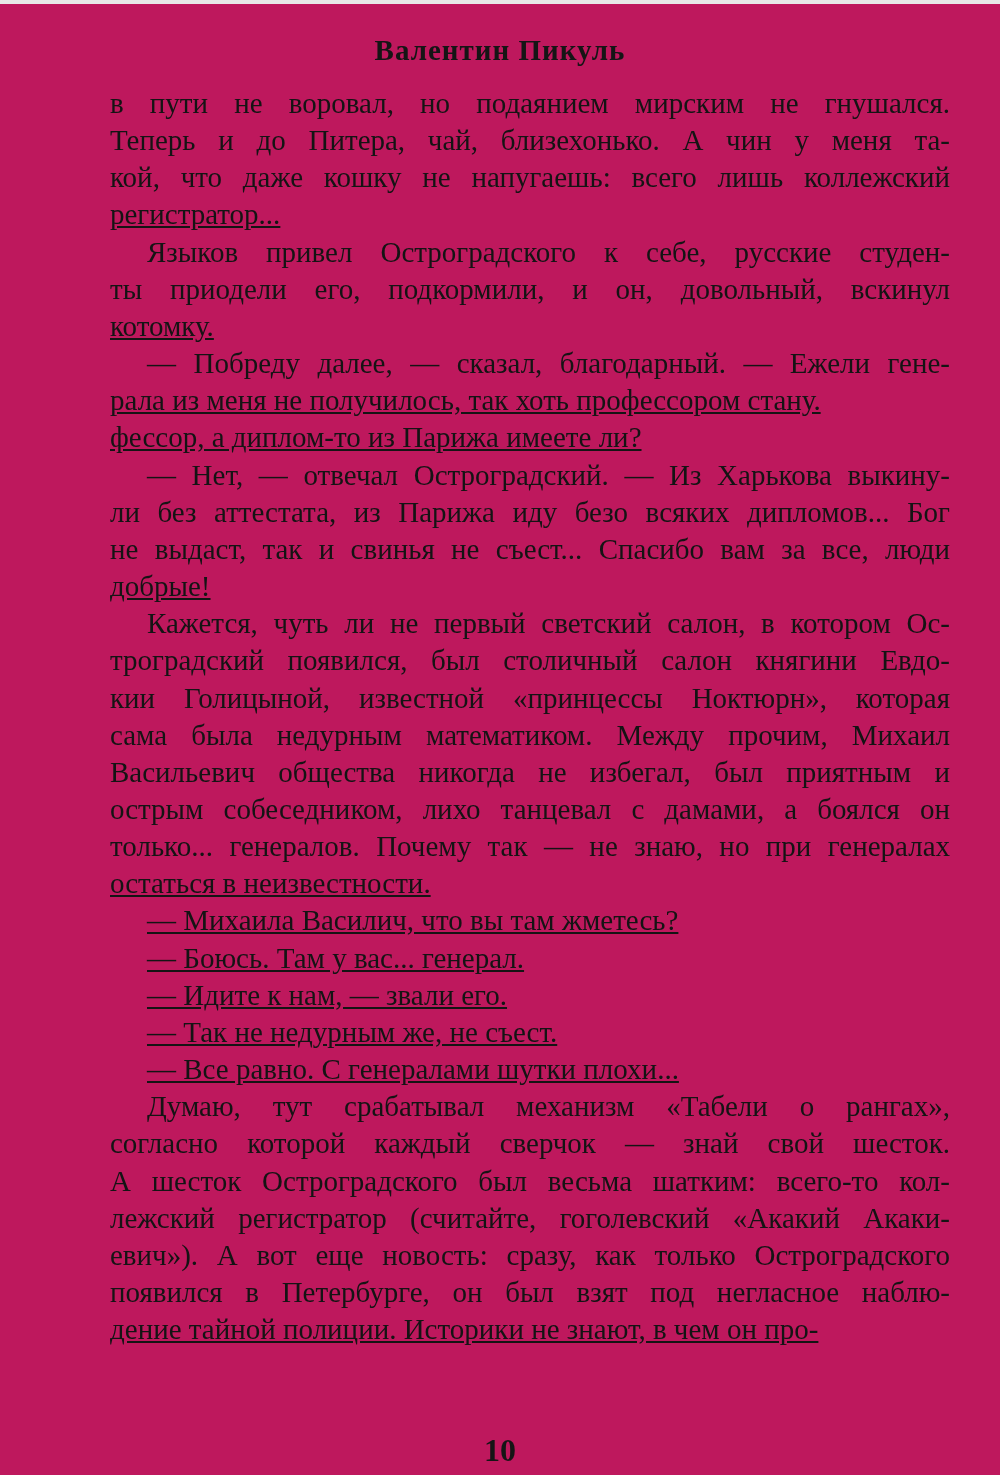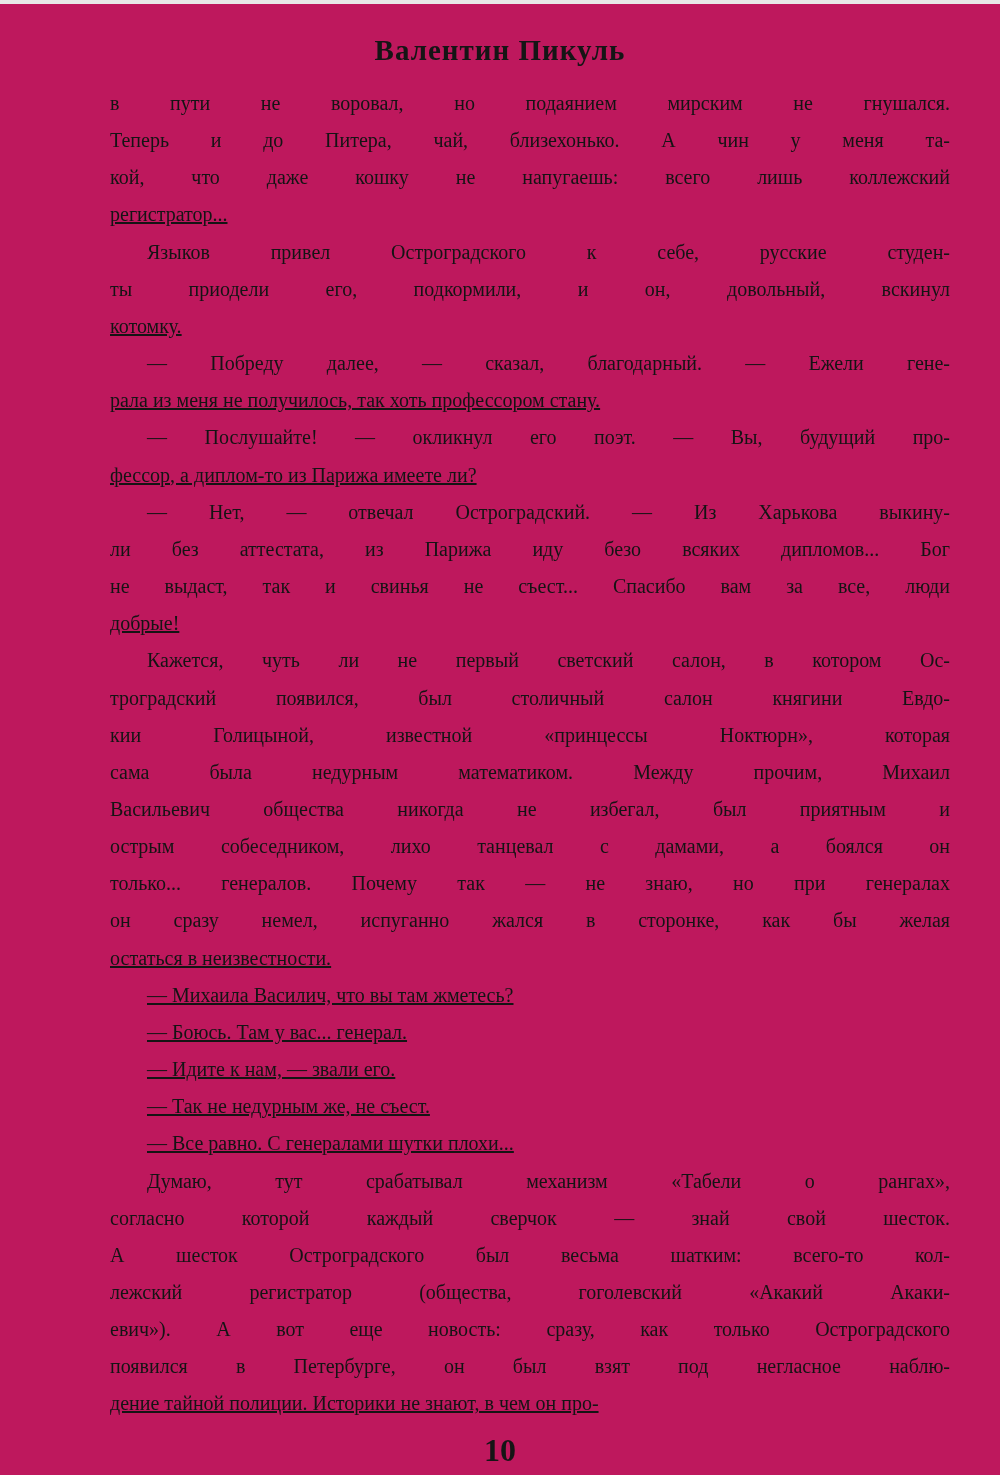--- a/index.html
+++ b/index.html
@@ -32,21 +32,21 @@
     position: absolute;
     left: 110px;
     top: 81px;
     width: 840px;
   }
   .para {
     margin: 0;
     padding: 0;
   }
   .line {
-    font-size: 20px;
+    font-size: 29px;
     line-height: 37.15px;
     text-align: justify;
     text-align-last: justify;
     color: #141414;
   }
   .line.last {
     text-align: left;
     text-align-last: left;
     text-decoration: underline;
   }
@@ -85,40 +85,38 @@
       <div class="line">ты приодели его, подкормили, и он, довольный, вскинул</div>
       <div class="line last">котомку.</div>
     </div>
 
     <div class="para">
       <div class="line indent">— Побреду далее, — сказал, благодарный. — Ежели гене-</div>
       <div class="line last">рала из меня не получилось, так хоть профессором стану.</div>
     </div>
 
     <div class="para">
-      <div class="line indent">— Послушайте! — окликнул его поэт. — Вы, будущий про-</div>
       <div class="line last">фессор, а диплом-то из Парижа имеете ли?</div>
     </div>
 
     <div class="para">
       <div class="line indent">— Нет, — отвечал Остроградский. — Из Харькова выкину-</div>
       <div class="line">ли без аттестата, из Парижа иду безо всяких дипломов... Бог</div>
       <div class="line">не выдаст, так и свинья не съест... Спасибо вам за все, люди</div>
       <div class="line last">добрые!</div>
     </div>
 
     <div class="para">
       <div class="line indent">Кажется, чуть ли не первый светский салон, в котором Ос-</div>
       <div class="line">троградский появился, был столичный салон княгини Евдо-</div>
       <div class="line">кии Голицыной, известной «принцессы Ноктюрн», которая</div>
       <div class="line">сама была недурным математиком. Между прочим, Михаил</div>
       <div class="line">Васильевич общества никогда не избегал, был приятным и</div>
       <div class="line">острым собеседником, лихо танцевал с дамами, а боялся он</div>
       <div class="line">только... генералов. Почему так — не знаю, но при генералах</div>
-      <div class="line">он сразу немел, испуганно жался в сторонке, как бы желая</div>
       <div class="line last">остаться в неизвестности.</div>
     </div>
 
     <div class="para">
       <div class="line last indent">— Михаила Василич, что вы там жметесь?</div>
     </div>
 
     <div class="para">
       <div class="line last indent">— Боюсь. Там у вас... генерал.</div>
     </div>
@@ -132,21 +130,21 @@
     </div>
 
     <div class="para">
       <div class="line last indent">— Все равно. С генералами шутки плохи...</div>
     </div>
 
     <div class="para">
       <div class="line indent">Думаю, тут срабатывал механизм «Табели о рангах»,</div>
       <div class="line">согласно которой каждый сверчок — знай свой шесток.</div>
       <div class="line">А шесток Остроградского был весьма шатким: всего-то кол-</div>
-      <div class="line">лежский регистратор (общества, гоголевский «Акакий Акаки-</div>
+      <div class="line">лежский регистратор (считайте, гоголевский «Акакий Акаки-</div>
       <div class="line">евич»). А вот еще новость: сразу, как только Остроградского</div>
       <div class="line">появился в Петербурге, он был взят под негласное наблю-</div>
       <div class="line last">дение тайной полиции. Историки не знают, в чем он про-</div>
     </div>
 
   </div>
 
   <div class="page-number">10</div>
 
 </div>

